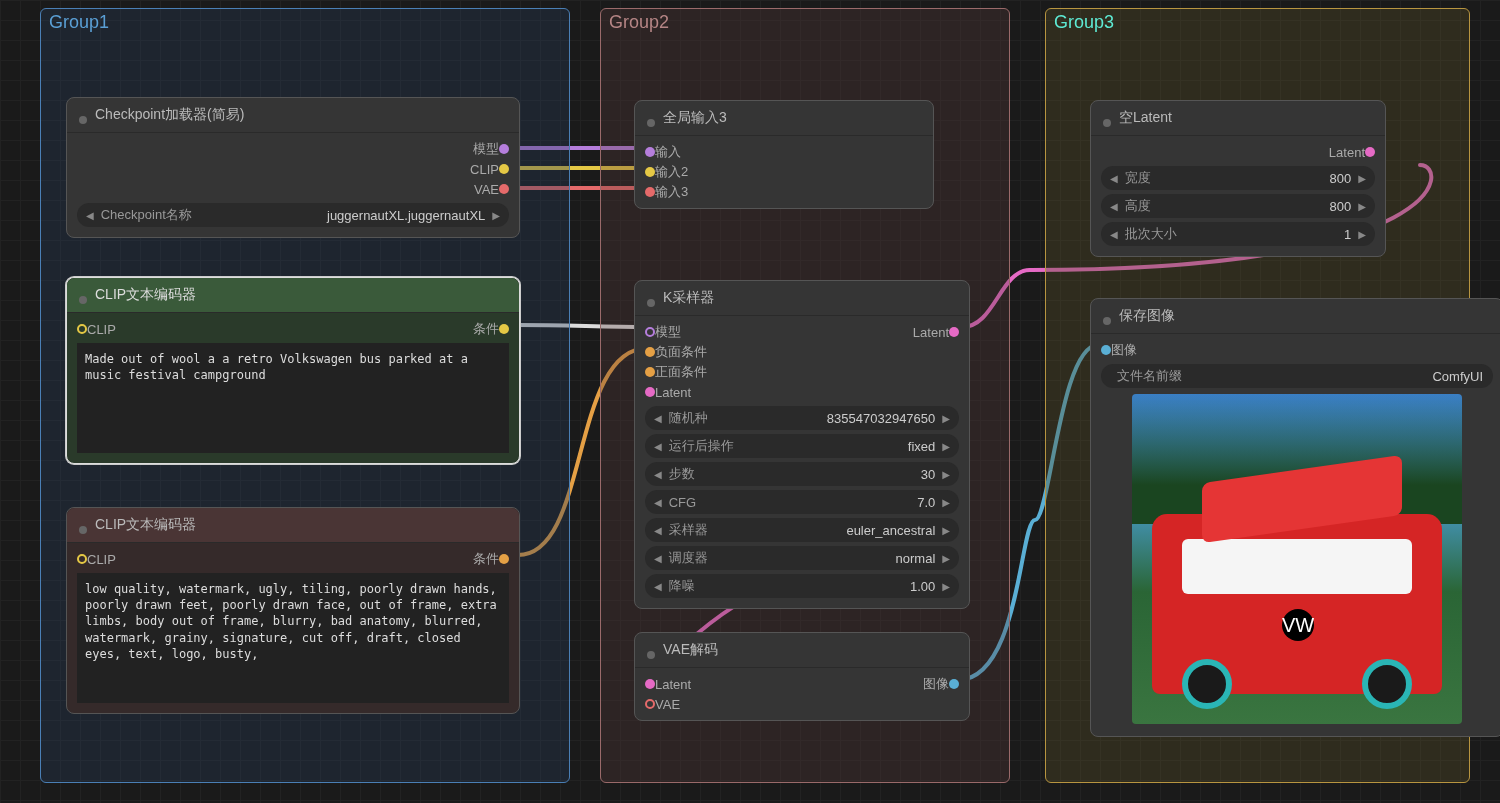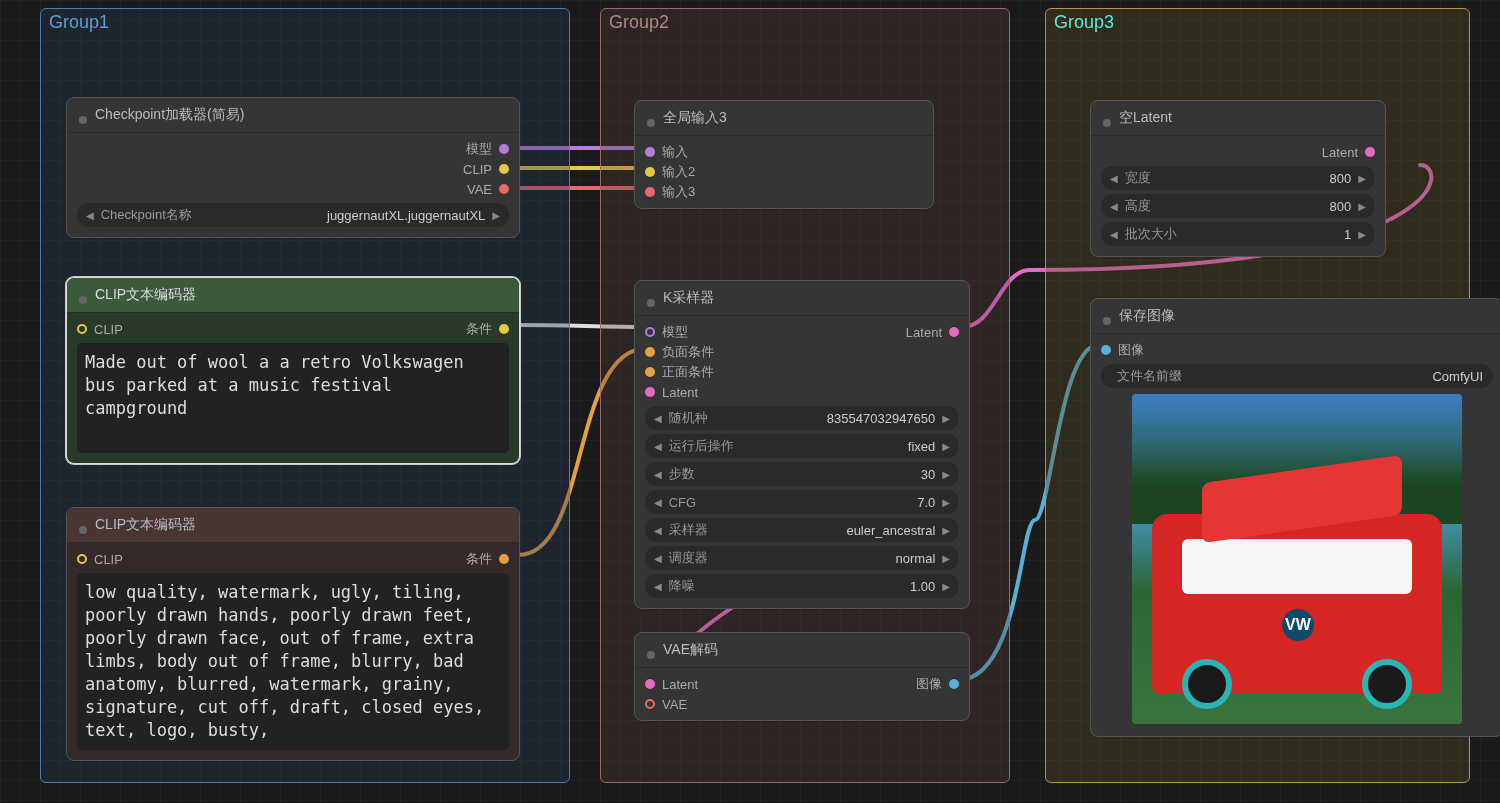--- a/index.html
+++ b/index.html
@@ -11,41 +11,41 @@
 .g2{left:600px;top:8px;width:410px;height:775px;border-color:#9a6a6a;background:rgba(90,60,60,.3)}
 .g2 .group-title{color:#b58585}
 .g3{left:1045px;top:8px;width:425px;height:775px;border-color:#b89540;background:rgba(90,80,40,.35)}
 .g3 .group-title{color:#5eead4}
 .node{position:absolute;background:#353535;border:1px solid #555;border-radius:8px;overflow:visible}
 .node.sel{border:1px solid #ddd;box-shadow:0 0 0 1px #ccc}
 .node-head{display:flex;align-items:flex-end;padding:8px 12px;gap:8px;border-bottom:1px solid #2a2a2a;border-radius:8px 8px 0 0}
 .hdot{width:8px;height:8px;border-radius:50%;background:#666}
 .node-title{color:#bbb}
 .node-body{padding:6px 10px}
-.slot{display:flex;align-items:center;gap:7px;height:20px;font-size:13px}
+.slot{display:flex;align-items:center;gap:0;height:20px;font-size:13px}
 .slot.out{justify-content:flex-end}
 .dot{width:10px;height:10px;border-radius:50%;flex-shrink:0}
 .ring{width:10px;height:10px;border-radius:50%;border:2px solid;background:transparent;flex-shrink:0}
 .purple{background:#b57edc}.yellow{background:#e5c845}.red{background:#e56a6a}.orange{background:#e5a045}.pink{background:#e56ac5}.blue{background:#5aafd5}
 .r-purple{border-color:#b57edc}.r-red{border-color:#e56a6a}.r-yellow{border-color:#e5c845}
 .widget{background:#2a2a2a;border-radius:12px;height:24px;display:flex;align-items:center;padding:0 6px;margin:4px 0;font-size:13px}
 .widget .arr{color:#888;font-size:10px;padding:0 3px;cursor:pointer}
 .widget .wlbl{flex:0 0 auto;color:#999;margin-left:4px}
 .widget .wval{flex:1;text-align:right;color:#ccc;margin-right:4px}
-.txtarea{background:#222;border-radius:5px;padding:8px;font-family:monospace;font-size:17px;color:#ddd;line-height:1.35;min-height:110px;margin:4px 0}
+.txtarea{background:#222;border-radius:0;padding:8px;font-family:monospace;font-size:12px;color:#ddd;line-height:1.35;min-height:110px;margin:4px 0}
 .row2{display:flex;justify-content:space-between;align-items:center;height:20px;font-size:13px}
 .green .node-head{background:#3a5a3a}.green{background:#2a3a2a}
 .darkred .node-head{background:#4a3535}.darkred{background:#352a2a}
 .img-prev{width:330px;height:330px;margin:6px auto;border-radius:4px;background:linear-gradient(180deg,#3a7fc5 0%,#4a9fd5 30%,#2a6535 60%,#3a7540 100%);position:relative;overflow:hidden}
 .bus{position:absolute;left:20px;top:120px;width:290px;height:180px;background:#d52525;border-radius:15px 15px 8px 8px}
 .bus::before{content:"";position:absolute;top:25px;left:30px;width:230px;height:55px;background:#f5f5f5;border-radius:6px}
 .bus::after{content:"";position:absolute;top:-45px;left:50px;width:200px;height:60px;background:#e53535;border-radius:8px;transform:skewY(-8deg)}
 .wheel{position:absolute;width:50px;height:50px;background:#1a1a1a;border-radius:50%;border:6px solid #2ab5b5;bottom:-15px}
 .w1{left:30px}.w2{right:30px}
-.logo{position:absolute;top:95px;left:130px;width:32px;height:32px;background:#0c4a6e;border-radius:50%;display:flex;align-items:center;justify-content:center;color:#fff;font-size:16px;font-weight:bold}
+.logo{position:absolute;top:95px;left:130px;width:32px;height:32px;background:#000000;border-radius:50%;display:flex;align-items:center;justify-content:center;color:#fff;font-size:20px;font-weight:normal}
 .trees{position:absolute;top:0;width:100%;height:130px;background:linear-gradient(180deg,transparent 0%,#1a4520 70%)}
 svg.wires{position:absolute;top:0;left:0;width:1500px;height:803px;pointer-events:none}
 .wire{fill:none;stroke-width:4;stroke-linecap:round}
 </style>
 </head>
 <body>
 
 <svg class="wires">
   <path class="wire" stroke="#b57edc" d="M512,148 C560,148 600,148 648,148"></path>
   <path class="wire" stroke="#e5c845" d="M512,168 C560,168 600,168 648,168"></path>

